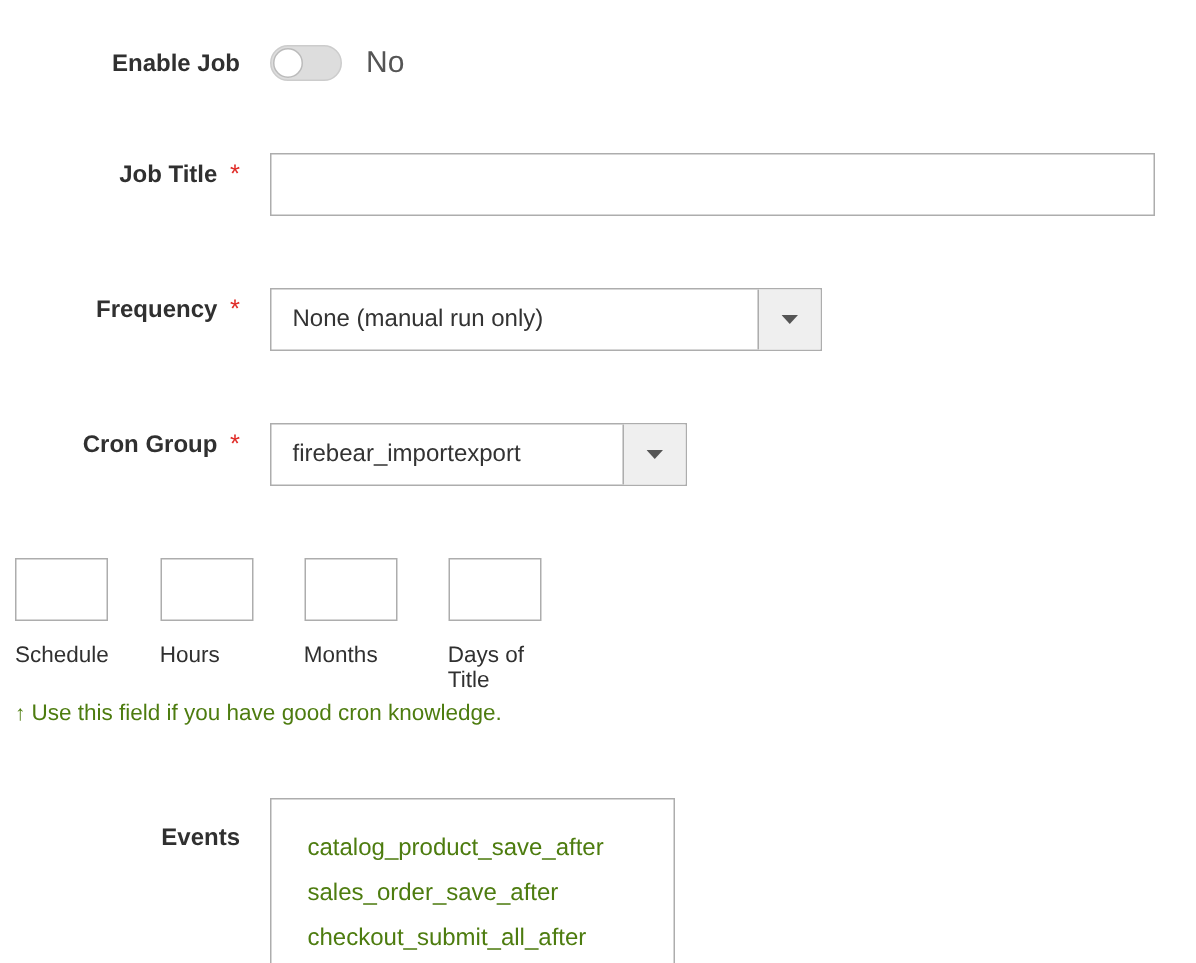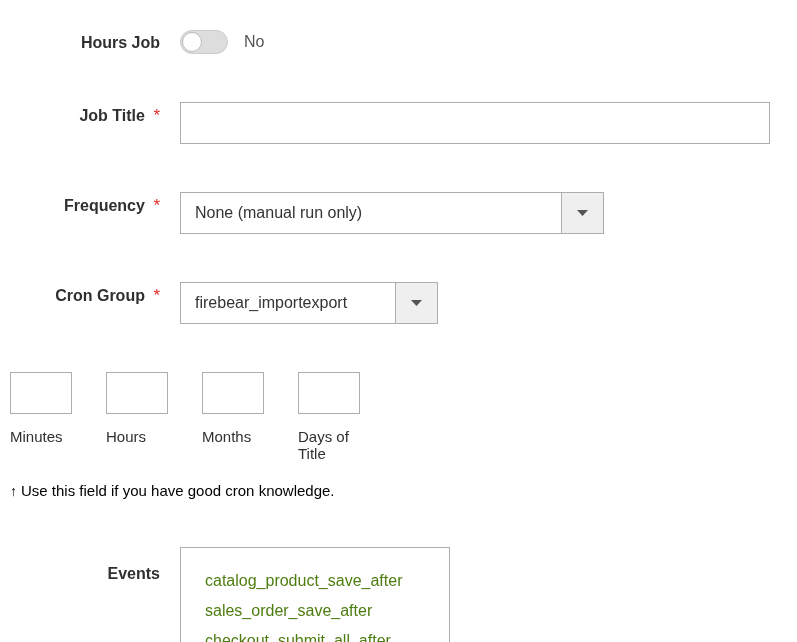--- a/index.html
+++ b/index.html
@@ -4,45 +4,45 @@
 <style>
 * { box-sizing: border-box; margin: 0; padding: 0; }
 body { font-family: Arial, Helvetica, sans-serif; font-size: 15px; color: #333; background: #fff; padding: 30px 10px; }
 .form-row { display: flex; align-items: flex-start; margin-bottom: 48px; }
 .label-col { width: 170px; text-align: right; padding-right: 20px; padding-top: 4px; font-size: 16px; color: #303030; font-weight: 600; }
 .required { color: #e02b27; font-weight: normal; margin-left: 4px; font-size: 17px; }
 .field-col { flex: 1; display: flex; align-items: center; flex-wrap: wrap; }
 
 .toggle { position: relative; width: 48px; height: 24px; background: #ddd; border-radius: 12px; display: inline-block; vertical-align: middle; border: 1px solid #ccc; cursor: pointer; }
 .toggle-knob { position: absolute; left: 1px; top: 1px; width: 20px; height: 20px; background: #fff; border-radius: 50%; border: 1px solid #bbb; }
-.toggle-text { margin-left: 16px; font-size: 16px; color: #555; text-align: right; }
+.toggle-text { margin-left: 16px; font-size: 20px; color: #555; text-align: right; }
 
 .text-input { width: 590px; height: 42px; border: 1px solid #adadad; background: #fff; padding: 0 10px; font-size: 15px; }
 
 .select { position: relative; display: inline-flex; align-items: center; height: 42px; border: 1px solid #adadad; background: #fff; cursor: pointer; }
 .select-text { padding: 0 14px; font-size: 16px; color: #333; }
 .select-btn { width: 42px; height: 100%; border-left: 1px solid #adadad; background: #efefef; display: flex; align-items: center; justify-content: center; }
 .svg-tri { width: 11px; height: 6px; }
 
 .cron-boxes { display: flex; gap: 34px; }
 .cron-unit { display: flex; flex-direction: column; align-items: flex-start; }
 .cron-box { width: 62px; height: 42px; border: 1px solid #adadad; background: #fff; text-align: center; font-size: 15px; }
 .cron-label { margin-top: 14px; font-size: 15px; color: #303030; max-width: 70px; }
 
-.note { font-size: 15px; color: #000000; margin-top: 20px; }
+.note { font-size: 15px; color: #4d7c0f; margin-top: 5px; }
 .arrow-up { margin-right: 4px; font-size: 14px; }
 
 .listbox { width: 270px; border: 1px solid #adadad; background: #fff; padding: 18px 0; }
 .list-item { padding: 6px 24px; font-size: 16px; color: #4d7c0f; cursor: pointer; }
 </style>
 </head>
 <body>
 
 <div class="form-row">
-  <div class="label-col"><span>Hours Job</span></div>
+  <div class="label-col"><span>Enable Job</span></div>
   <div class="field-col">
     <div class="toggle">
         <div class="toggle-knob"></div>
       </div>
     <span class="toggle-text">No</span>
   </div>
 </div>
 
 <div class="form-row">
   <div class="label-col">
@@ -53,54 +53,54 @@
     <input type="text" class="text-input" value="" style="">
   </div>
 </div>
 
 <div class="form-row">
   <div class="label-col">
     <span>Frequency</span>
     <span class="required">*</span>
   </div>
   <div class="field-col">
-    <div class="select" style="width:424px">
+    <div class="select" style="width:368px">
       <div class="select-text" style="flex:1">None (manual run only)</div>
       <div class="select-btn">
         <svg class="svg-tri" viewBox="0 0 11 6">
             <polygon points="0,0 11,0 5.5,6" fill="#555"></polygon>
           </svg>
       </div>
     </div>
   </div>
 </div>
 
 <div class="form-row">
   <div class="label-col">
     <span>Cron Group</span>
     <span class="required">*</span>
   </div>
   <div class="field-col">
-    <div class="select" style="width:258px">
+    <div class="select" style="width:278px">
       <div class="select-text" style="flex:1">firebear_importexport</div>
       <div class="select-btn">
         <svg class="svg-tri" viewBox="0 0 11 6">
             <polygon points="0,0 11,0 5.5,6" fill="#555"></polygon>
           </svg>
       </div>
     </div>
   </div>
 </div>
 
 <div class="form-row">
   <div class="field-col" style="flex-direction:column; align-items:flex-start;">
     <div class="cron-boxes">
       <div class="cron-unit">
         <input class="cron-box" value="" style="">
-        <div class="cron-label">Minutes</div>
+        <div class="cron-label">Schedule</div>
       </div>
       <div class="cron-unit">
         <input class="cron-box" value="" style="">
         <div class="cron-label">Hours</div>
       </div>
       <div class="cron-unit">
         <input class="cron-box" value="" style="">
         <div class="cron-label">Months</div>
       </div>
       <div class="cron-unit">

